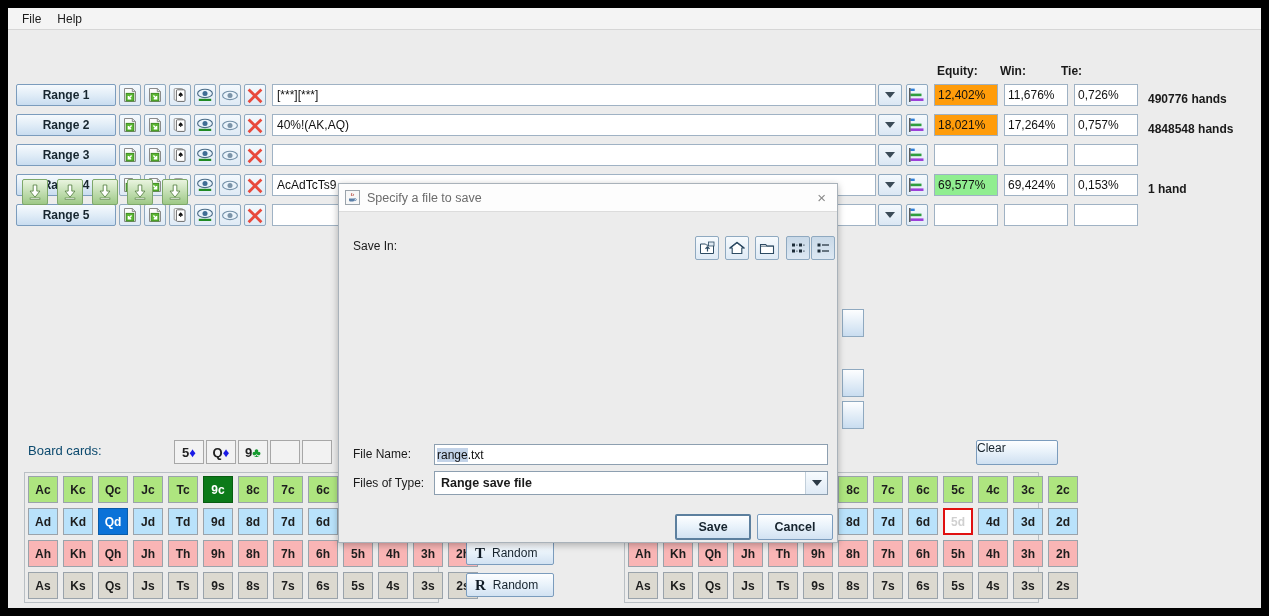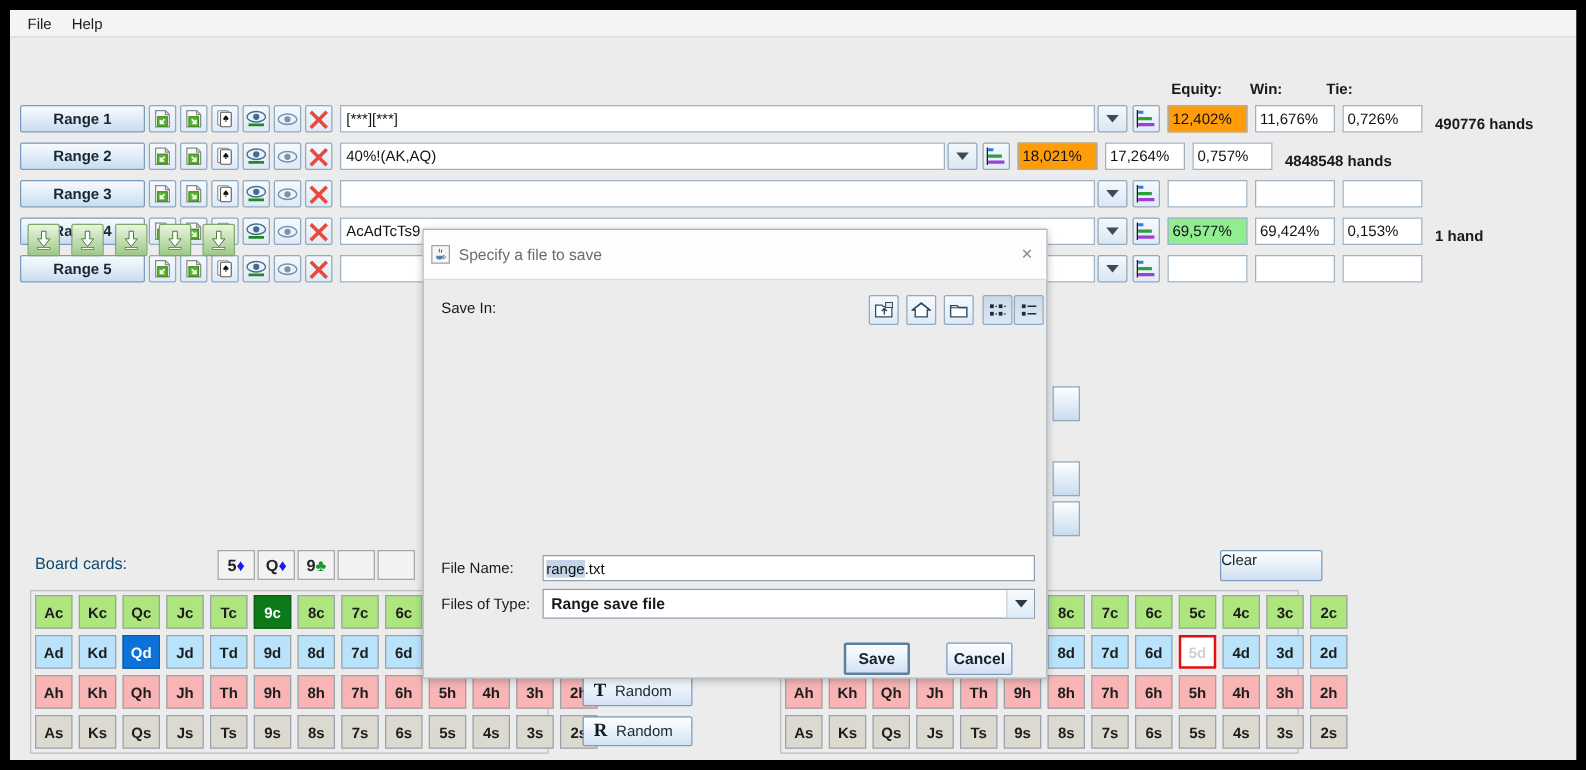--- a/index.html
+++ b/index.html
@@ -190,21 +190,21 @@
   
   #dialog {
     position: absolute;
     left: 330px; top: 152px;
     width: 500px; height: 360px;
     background: #ececec;
     border: 1px solid #a9b2ba;
     box-shadow: 0 2px 7px rgba(0,0,0,.28);
   }
   #dlg-title-bar {
-    height: 40px; background: #fdfdfd;
+    height: 28px; background: #fdfdfd;
     border-bottom: 1px solid #dcdcdc;
     display:flex; align-items:center; padding: 0 6px;
   }
   #dlg-title-text {
     font-size: 12.5px; color: #6c6c6c; margin-left: 7px; flex: 1;
   }
   #dlg-close { font-size: 15px; color:#8a8a8a; cursor:pointer; padding: 0 5px; }
   .java-icon {
     width:15px; height:15px; border:1px solid #9aa3ab; background:#f7f7f7;
     display:flex;align-items:center;justify-content:center;
@@ -261,21 +261,21 @@
   }
   #filetype-combo .ft-text { font-size:12.5px; font-weight:bold; color:#1a1a1a; padding-left:6px; }
   #filetype-arrow {
     margin-left:auto; width:22px; height:22px;
     background:linear-gradient(to bottom,#f7fbfe,#dfeaf5);
     border-left:1px solid #c2cfda;
     display:flex;align-items:center;justify-content:center;
   }
   .dlg-btn {
     position:absolute; top:330px;
-    width: 53px; height: 26px;
+    width: 76px; height: 26px;
     border:1px solid #7b9cbd; border-radius:2px;
     background: linear-gradient(to bottom,#fdfeff 0%,#eaf3fb 45%,#d2e2f2 100%);
     font-size:12.5px; font-weight:bold; color:#17242e;
     display:flex; align-items:center; justify-content:center;
     cursor:pointer;
   }
   #save-btn { left: 336px; border-color:#5c7f9e; border-width:2px; }
   #cancel-btn { left: 418px; }
 </style>
 </head>
@@ -391,21 +391,21 @@
             <svg width="18" height="13" viewBox="0 0 18 13">
               <ellipse cx="9" cy="6.4" rx="7.4" ry="4.2" fill="#eaf3fb" stroke="#7390a8" stroke-width="1.1"></ellipse>
               <circle cx="9" cy="6.4" r="2.5" fill="#7a93a8"></circle>
             </svg>
           </div>
           <div class="icon-btn">
             <svg width="18" height="18" viewBox="0 0 18 18">
               <path d="M3.6 2.4 9 7.8l5.4-5.4 2 2L11 9.8l5.4 5.4-2 2L9 11.8l-5.4 5.4-2-2L7 9.8 1.6 4.4z" fill="#e8493c"></path>
             </svg>
           </div>
-          <div class="range-text" style="width:484px">40%!(AK,AQ)</div>
+          <div class="range-text" style="width:604px">40%!(AK,AQ)</div>
           <div class="combo-arrow">
             <span class="tri"></span>
           </div>
           <div class="chart-btn">
             <svg width="16" height="16" viewBox="0 0 16 16">
               <rect x="1.5" y="1.6" width="4.2" height="2.4" fill="#2f7ed8"></rect>
               <rect x="1.5" y="6.6" width="11" height="2.6" fill="#2f9e3f"></rect>
               <rect x="1.5" y="11.4" width="13" height="2.6" fill="#9c3fd8"></rect>
               <rect x="0.3" y="1" width="1.1" height="14" fill="#1c1c1c"></rect>
             </svg>

